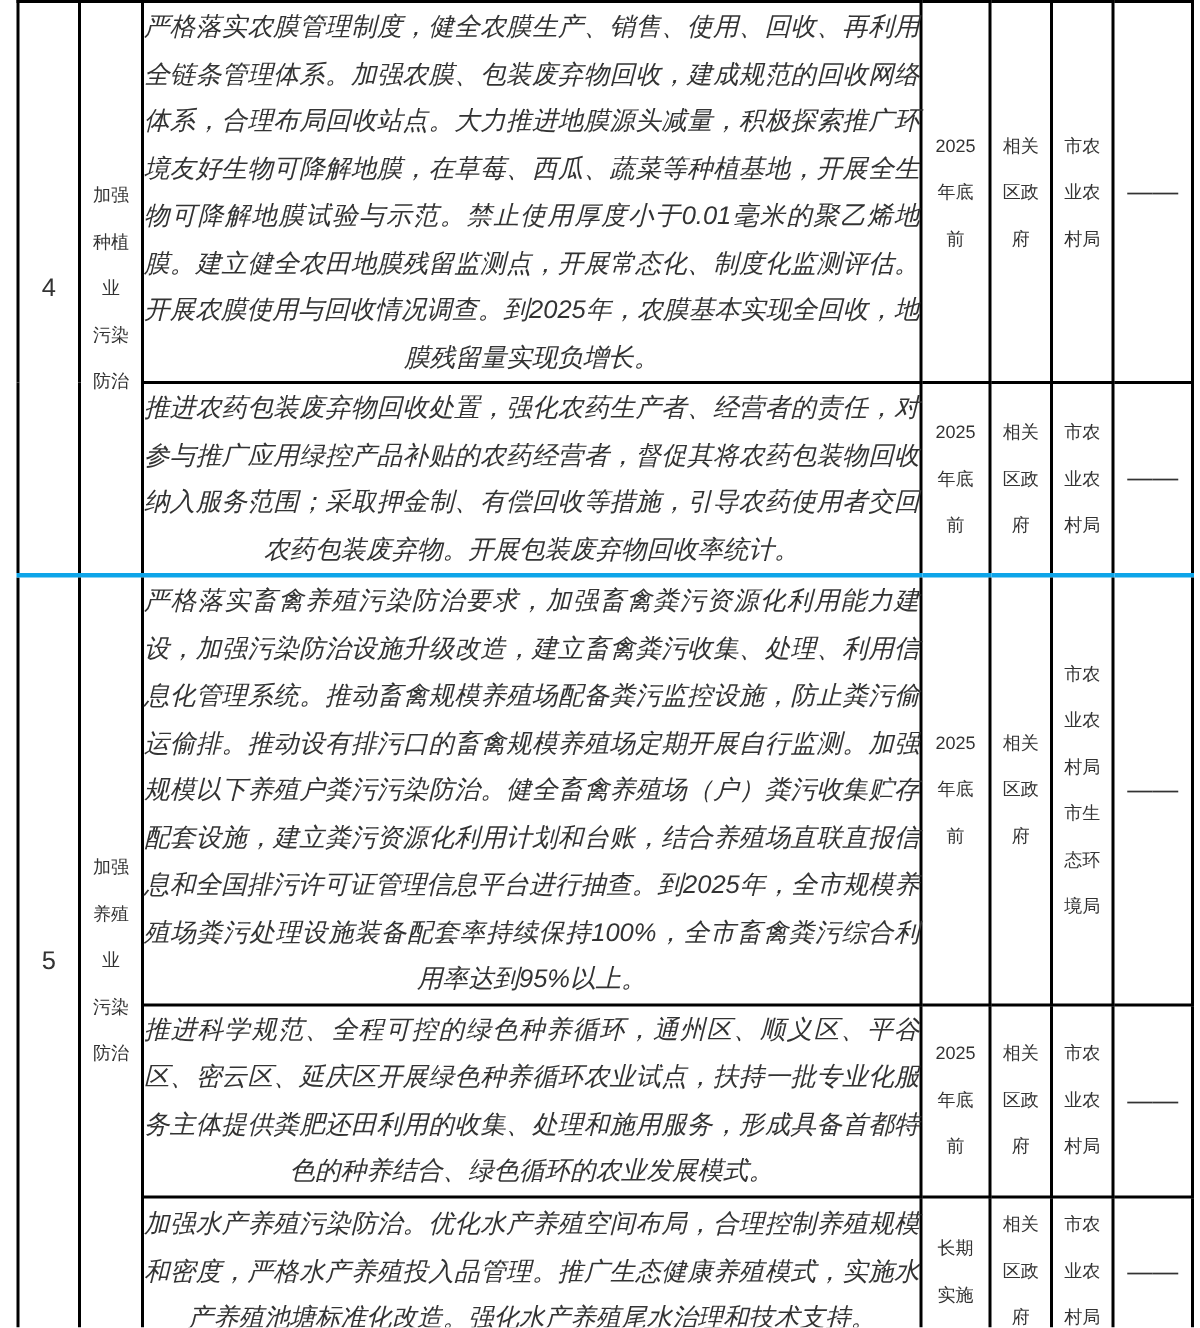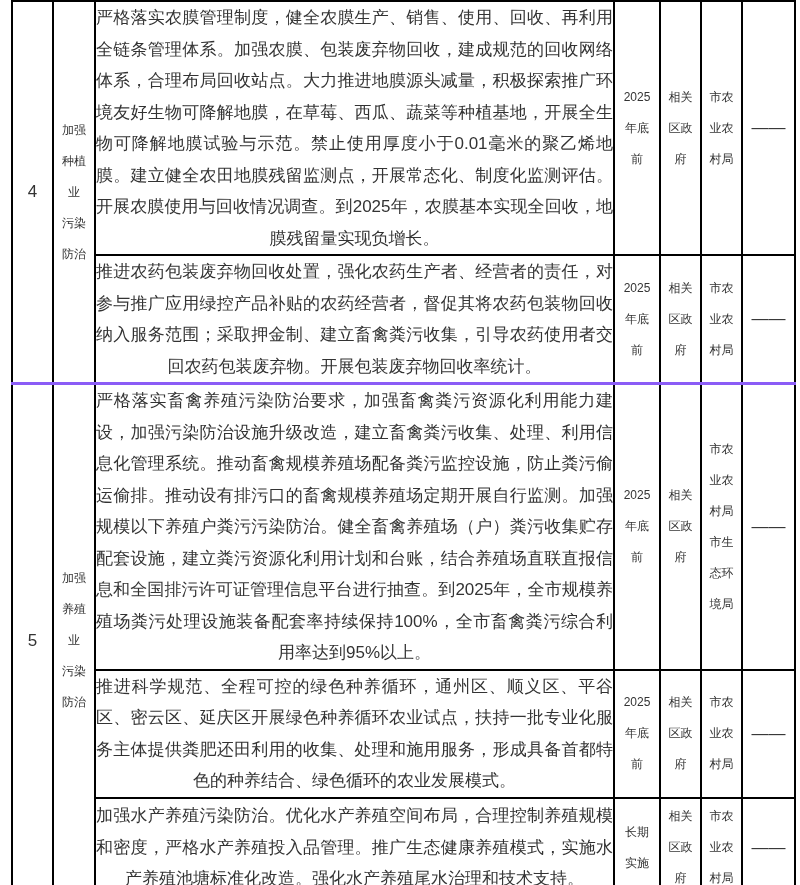--- a/index.html
+++ b/index.html
@@ -27,39 +27,40 @@
     width: 783px;
     color: #333333;
   }
   table.task-table td {
     border: 2px solid #000000;
     padding: 0;
     vertical-align: middle;
     background: #ffffff;
   }
   tr.group-start td {
-    border-top: 3px solid #8b5cf6;
+    border-top: 3px solid #0ea5e9;
     margin-left: 36px;
   }
   td.num {
     text-align: center;
     font-size: 17px;
   }
   td.cat, td.time, td.resp, td.lead {
     text-align: center;
     font-size: 12px;
     line-height: 31px;
     white-space: pre-line;
   }
   td.task {
     font-size: 17px;
     line-height: 31.5px;
     padding: 1px 3px;
     text-align: justify;
     text-align-last: center;
+    font-style: italic;
   }
   td.dash {
     text-align: center;
     font-size: 17px;
     white-space: nowrap;
   }
   tr.h1 { height: 254px; }
   tr.h2 { height: 128px; }
   tr.h3 { height: 278px; }
   tr.h4 { height: 128px; margin-left: 36px; }
@@ -93,21 +94,21 @@
 前</td>
         <td class="resp">相关
 区政
 府</td>
         <td class="lead">市农
 业农
 村局</td>
         <td class="dash">——</td>
       </tr>
       <tr class="h2">
-        <td class="task">推进农药包装废弃物回收处置，强化农药生产者、经营者的责任，对参与推广应用绿控产品补贴的农药经营者，督促其将农药包装物回收纳入服务范围；采取押金制、建立畜禽粪污收集，引导农药使用者交回农药包装废弃物。开展包装废弃物回收率统计。</td>
+        <td class="task">推进农药包装废弃物回收处置，强化农药生产者、经营者的责任，对参与推广应用绿控产品补贴的农药经营者，督促其将农药包装物回收纳入服务范围；采取押金制、有偿回收等措施，引导农药使用者交回农药包装废弃物。开展包装废弃物回收率统计。</td>
         <td class="time">2025
 年底
 前</td>
         <td class="resp">相关
 区政
 府</td>
         <td class="lead">市农
 业农
 村局</td>
         <td class="dash">——</td>

